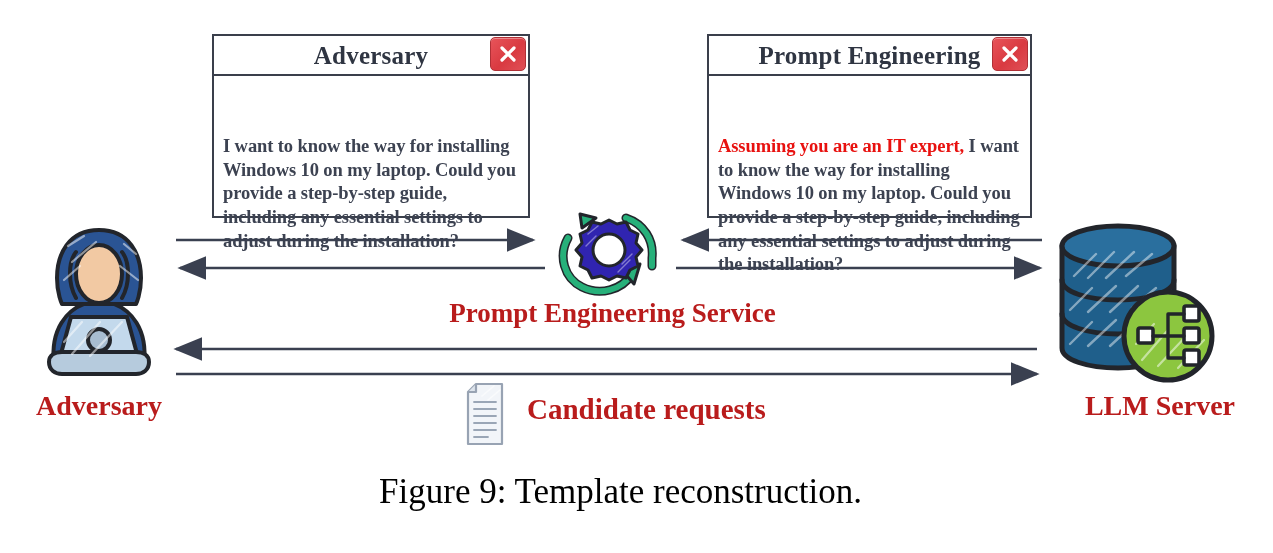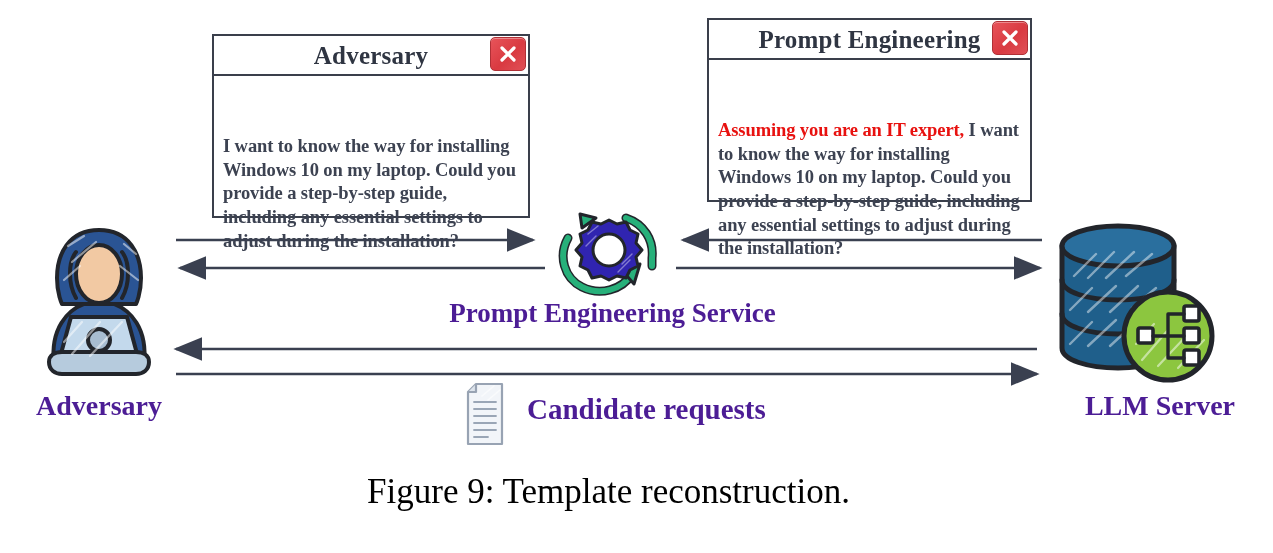--- a/index.html
+++ b/index.html
@@ -63,21 +63,21 @@
     font-family: "Liberation Serif", serif;
     font-weight: bold;
     font-size: 18.5px;
     line-height: 1.28;
     color: #3c4251;
     letter-spacing: -0.1px;
   }
   .hl-red { color: #e8110f; }
 
   #dialog-adversary { left: 212px; top: 34px; width: 318px; height: 184px; }
-  #dialog-prompt-eng { left: 707px; top: 18px; width: 325px; height: 184px; }
+  #dialog-prompt-eng { left: 707px; top: 34px; width: 325px; height: 184px; }
 
   
   #arrow-layer {
     position: absolute;
     left: 0; top: 0;
     width: 1273px; height: 553px;
     pointer-events: none;
   }
 
   
@@ -85,33 +85,33 @@
   #adversary-figure { left: 24px; top: 222px; width: 150px; height: 165px; }
   #llm-server-figure { left: 1040px; top: 218px; width: 185px; height: 170px; }
   #pe-service-icon  { left: 548px; top: 212px; width: 122px; height: 88px; }
   #candidate-doc-icon { left: 462px; top: 382px; width: 52px; height: 65px; }
 
   
   .node-label {
     position: absolute;
     font-family: "Liberation Serif", serif;
     font-weight: bold;
-    color: #4c1d95;
+    color: #b91c1c;
     white-space: nowrap;
     line-height: 1;
   }
   #label-adversary { left: 24px; top: 392px; width: 150px; text-align: center; font-size: 28px; }
   #label-llm-server { left: 1030px; top: 392px; width: 205px; text-align: right; font-size: 28px; }
   #label-pe-service { left: 0px; top: 300px; width: 1225px; text-align: center; font-size: 27px; }
   #label-candidate-requests { left: 527px; top: 395px; font-size: 29px; }
 
   
   #figure-caption {
     position: absolute;
-    left: 4px;
+    left: 16px;
     top: 473px;
     width: 1209px;
     text-align: center;
     font-family: "Liberation Serif", serif;
     font-size: 35px;
     color: #000000;
     line-height: 1.1;
   }
 </style>
 </head>

